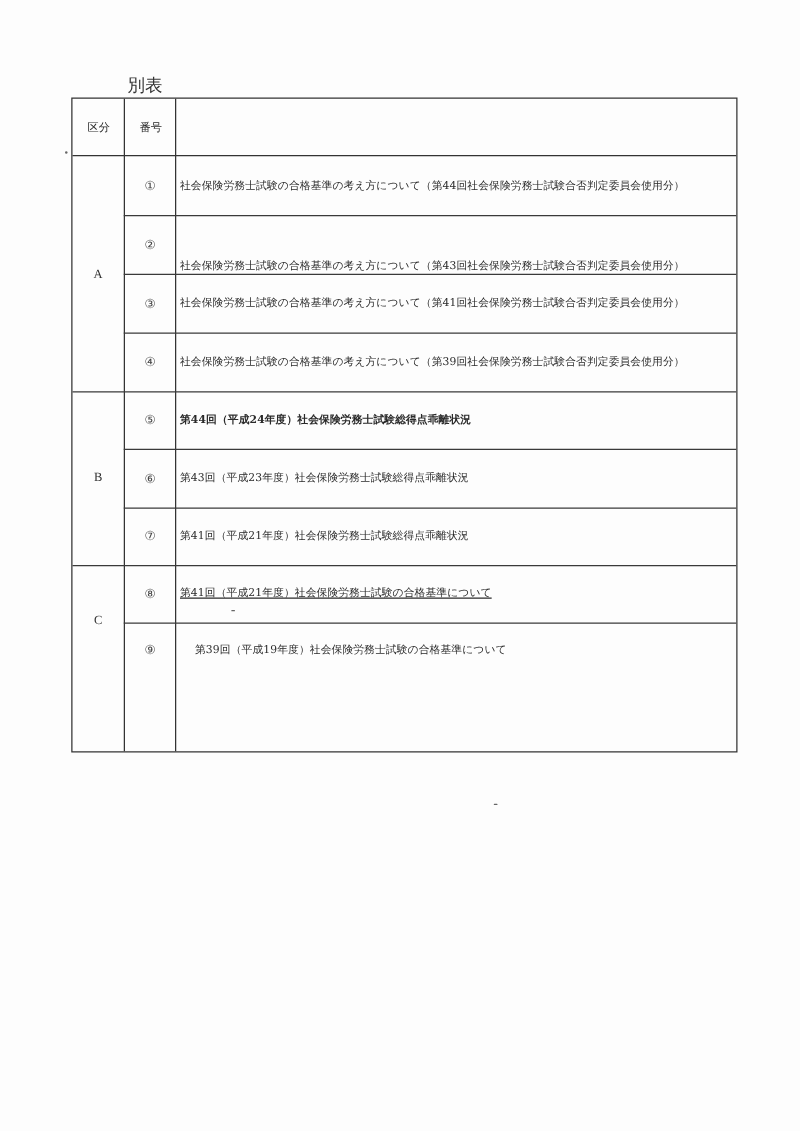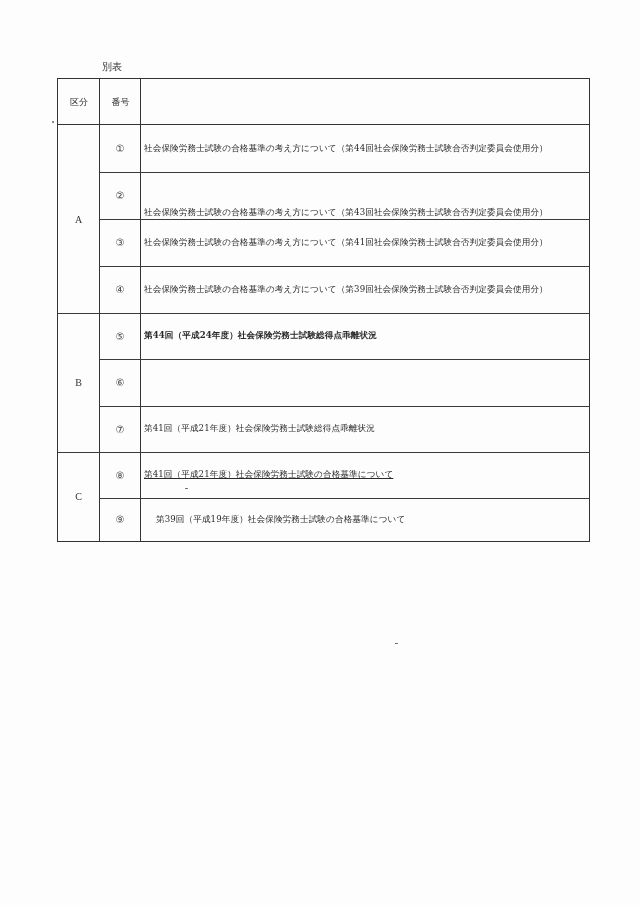--- a/index.html
+++ b/index.html
@@ -13,29 +13,29 @@
       position: relative;
       overflow: hidden;
       font-family: "DejaVu Serif", "Liberation Serif", serif;
       color: #2a2a2a;
       background: #fdfdfd;
     }
     .page-label {
       position: absolute;
       left: 102px;
       top: 60px;
-      font-size: 10px;
+      font-size: 14px;
       color: #333;
     }
     .tbl {
       position: absolute;
       left: 57px;
       top: 78px;
       width: 533px;
-      height: 464px;
+      height: 524px;
       border: 1.4px solid #333;
       box-sizing: border-box;
       padding-left: 37px;
     }
     .hdr {
       position: absolute;
       left: 0; top: 0;
       width: 100%;
       height: 46px;
       border-bottom: 1.4px solid #333;
@@ -122,20 +122,21 @@
 
   <div class="cell center num" style="left:42px;top:187px;width:40px;height:47px;">④</div>
   <div class="cell doc" style="left:83px;top:187px;width:448px;height:47px;">社会保険労務士試験の合格基準の考え方について（第39回社会保険労務士試験合否判定委員会使用分）</div>
 
   <div class="cell center grp" style="left:0;top:234px;width:41px;height:139px;">B</div>
 
   <div class="cell center num" style="left:42px;top:234px;width:40px;height:46px;">⑤</div>
   <div class="cell doc" style="left:83px;top:234px;width:448px;height:46px;font-weight:bold;">第44回（平成24年度）社会保険労務士試験総得点乖離状況</div>
 
   <div class="cell center num" style="left:42px;top:280px;width:40px;height:47px;">⑥</div>
+  <div class="cell doc" style="left:83px;top:280px;width:448px;height:47px;">第43回（平成23年度）社会保険労務士試験総得点乖離状況</div>
 
   <div class="cell center num" style="left:42px;top:327px;width:40px;height:46px;">⑦</div>
   <div class="cell doc" style="left:83px;top:327px;width:448px;height:46px;">第41回（平成21年度）社会保険労務士試験総得点乖離状況</div>
 
   <div class="cell center grp" style="left:0;top:373px;width:41px;height:89px;">C</div>
 
   <div class="cell center num" style="left:42px;top:373px;width:40px;height:46px;">⑧</div>
   <div class="cell doc" style="left:83px;top:373px;width:448px;height:46px;text-decoration:underline;">第41回（平成21年度）社会保険労務士試験の合格基準について</div>
 
   <div class="cell center num" style="left:42px;top:419px;width:40px;height:43px;">⑨</div>

